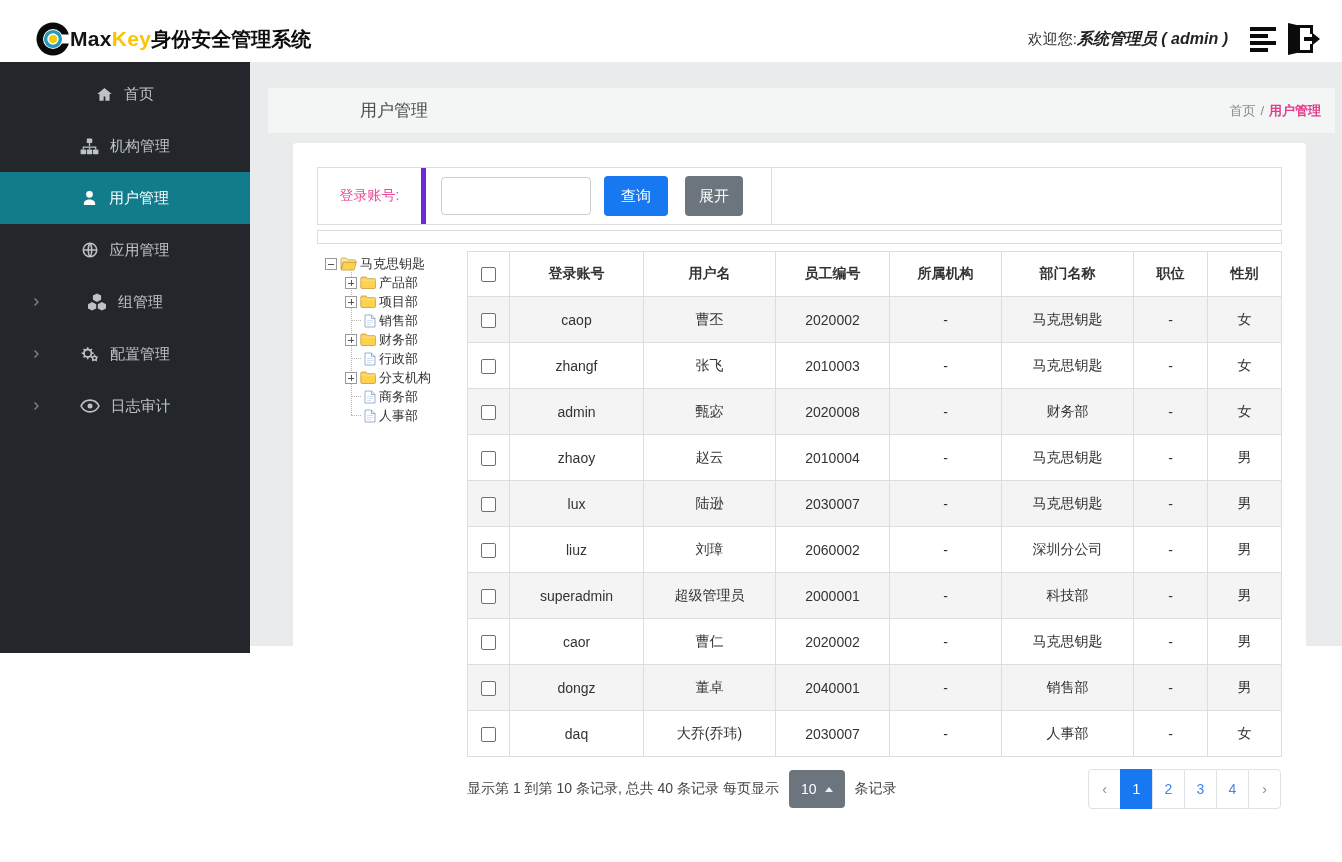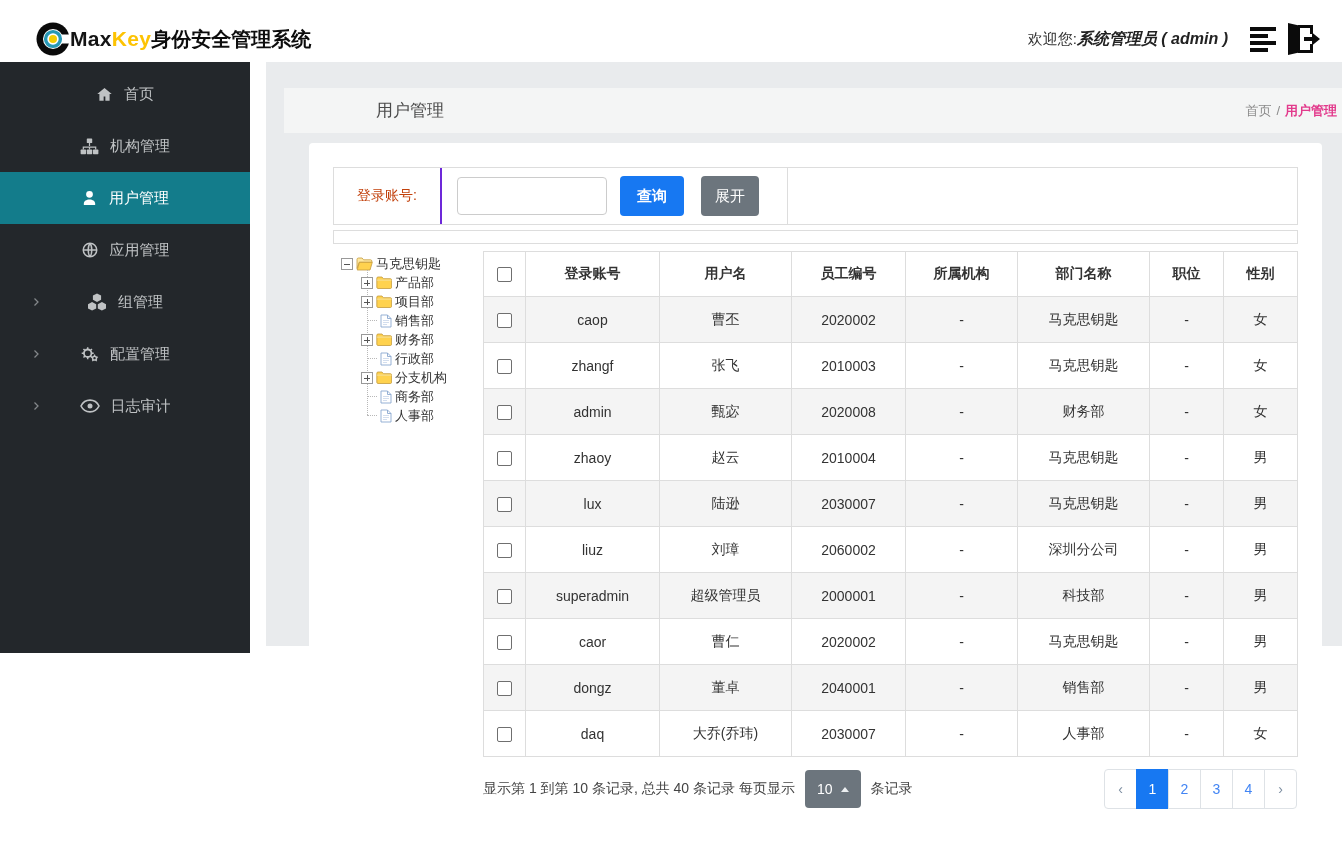--- a/index.html
+++ b/index.html
@@ -13,21 +13,21 @@
   .brand svg { display:block; }
   .brand-text { font-size:21px; font-weight:700; color:#141414; margin-left:-4px; letter-spacing:.3px; }
   .brand-key { color:#fdc303; }
   .brand-title { font-size:20px; font-weight:700; color:#0d0d0d; }
   .top-right { display:flex; align-items:center; }
   .welcome { font-size:15px; color:#333; margin-right:0; }
   .user { font-size:16px; font-weight:700; color:#222; margin-right:16px;font-style:italic; }
   .hicon { display:flex; align-items:center; cursor:pointer; margin-left:6px; color:#0b0b0b; }
 
   
-  .main { display:flex; height:584px;gap:16px; }
+  .main { display:flex; height:584px; }
   .sidebar { width:250px; background:#fff; flex:0 0 250px; }
   .sidenav { background:#23272b; height:591px; padding-top:6px; }
   .nav-item { height:52px; display:flex; align-items:center; justify-content:center; gap:11px;
               color:#bfc2c4; font-size:15px; position:relative; cursor:pointer; }
   .nav-item.active { background:#137c8b; color:#fff; }
   .nav-ico { display:flex; align-items:center; }
   .chev { position:absolute; left:30px; color:#84888b; display:flex; }
 
   .content { flex:1; background:#e9ebed; padding:26px 10px 0 18px; }
 
@@ -35,27 +35,27 @@
              justify-content:space-between; padding:0 14px 0 92px; }
   .page-title { font-size:17px; font-weight:400; color:#4a4a4a; }
   .crumb { font-size:13px; color:#8a8a8a; display:flex; align-items:center; gap:5px; }
   .crumb .cur { color:#e23a8c; font-weight:600; }
   .crumb .home { cursor:pointer; }
 
   .card { background:#fff; border-radius:4px; margin:10px 29px 0 25px; height:695px; padding:24px; }
 
   
   .search-panel { border:1px solid #ddd; height:58px; display:flex; align-items:stretch; }
-  .sp-label { width:108px; border-right:2px solid #6d28d9; display:flex; align-items:center;
-              justify-content:center; font-size:14px; color:#c2410c; }
+  .sp-label { width:108px; border-right:5px solid #6d28d9; display:flex; align-items:center;
+              justify-content:center; font-size:14px; color:#ec4899; }
   .sp-input { width:346px; border-right:1px solid #ddd; display:flex; align-items:center; padding-left:15px; }
   .sp-input input { width:150px; height:38px; border:1px solid #ccc; border-radius:4px;
                     padding:0 8px; font-size:14px; outline:none; font-family:inherit; }
   .btn { border:none; border-radius:4px; font-size:15px; height:40px; cursor:pointer; font-family:inherit; }
-  .btn-query { width:64px; background:#1778f2; color:#fff; margin-left:13px;font-weight:bold; }
+  .btn-query { width:64px; background:#1778f2; color:#fff; margin-left:13px; }
   .btn-expand { width:58px; background:#6c757d; color:#fff; margin-left:17px; }
   .sp-actions { flex:1; display:flex; align-items:center; justify-content:flex-end; gap:28px; padding-right:44px; }
   .act-btn { height:38px; padding:0 13px; border:none; border-radius:4px; font-size:15px;
              cursor:pointer; font-family:inherit; white-space:nowrap; }
 
   .toolbar-strip { border:1px solid #ddd; height:14px; margin-top:5px; }
 
   
   .body-row { display:flex; margin-top:7px; }
 

